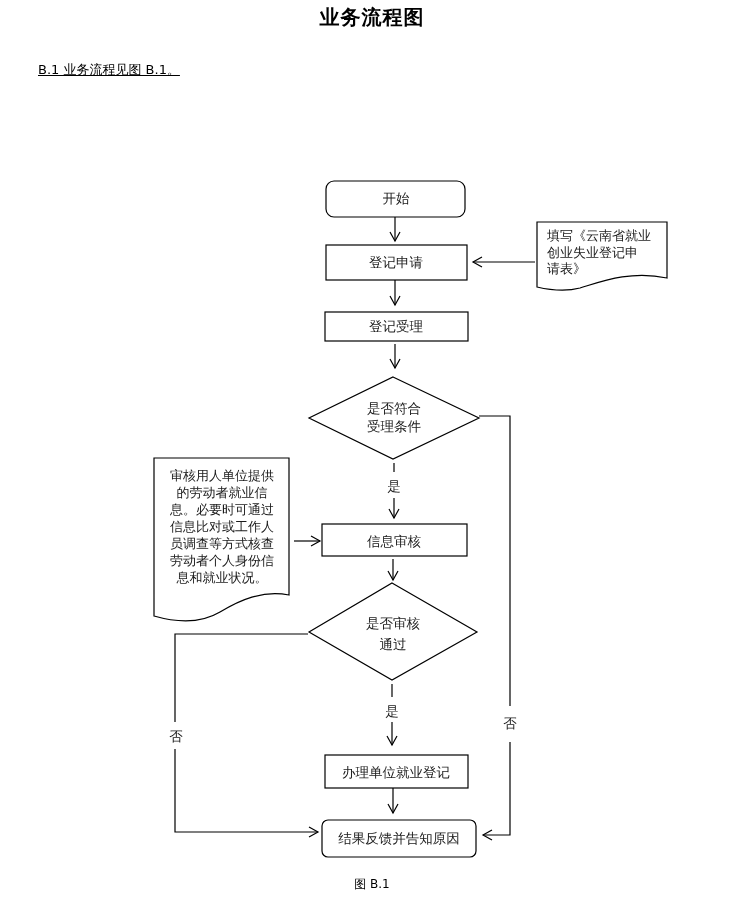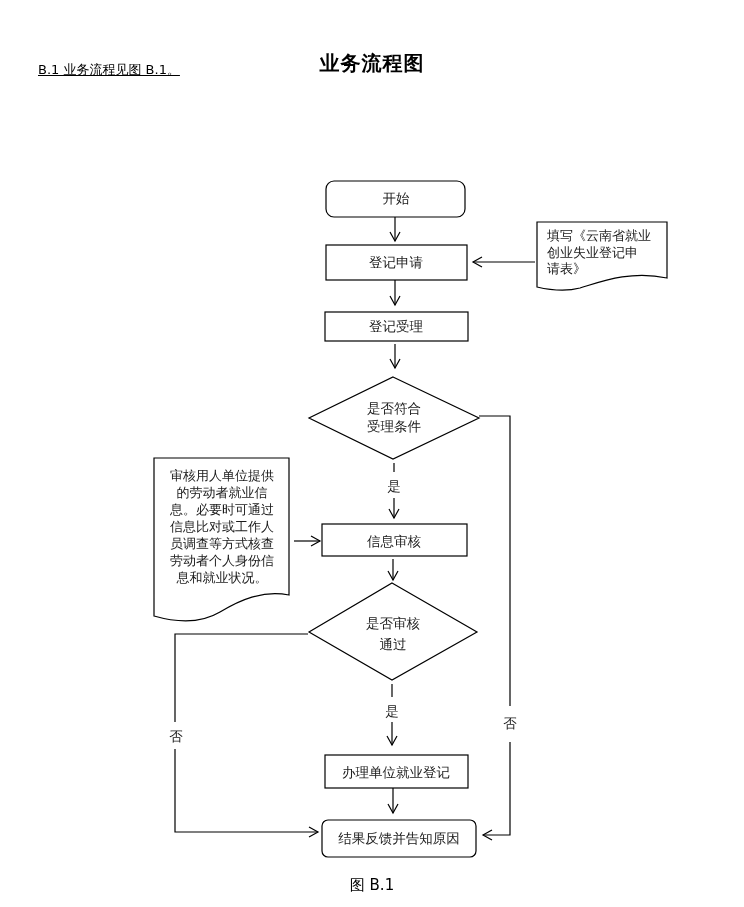--- a/index.html
+++ b/index.html
@@ -1,21 +1,21 @@
 <!DOCTYPE html>
 <html><head>
 <meta charset="utf-8">
 <style>
   html, body { margin:0; padding:0; background:#ffffff; }
   body { width:744px; height:907px; position:relative; overflow:hidden;
          font-family: "DejaVu Sans", "Liberation Sans", sans-serif; color:#000; }
   .title { position:absolute; left:0; width:744px; top:4px; text-align:center;
-           font-size:20px; font-weight:bold; letter-spacing:1px;margin-top:46px; }
+           font-size:20px; font-weight:bold; letter-spacing:1px; }
   .intro { position:absolute; left:38px; top:61px; font-size:13px;text-decoration:underline; }
-  .caption { position:absolute; left:0; width:744px; top:876px; text-align:center; font-size:15px; }
+  .caption { position:absolute; left:0; width:744px; top:876px; text-align:center; font-size:12px; }
   svg { position:absolute; left:0; top:0; }
   .lbl { font-family: "DejaVu Serif", "Liberation Serif", serif; font-size:13.5px; fill:#1a1a1a; }
   .note { font-family: "DejaVu Serif", "Liberation Serif", serif; font-size:13px; fill:#1a1a1a; }
 </style>
 </head>
 <body>
 
 <div class="title">业务流程图</div>
 <div class="intro">B.1  业务流程见图 B.1。</div>
 

